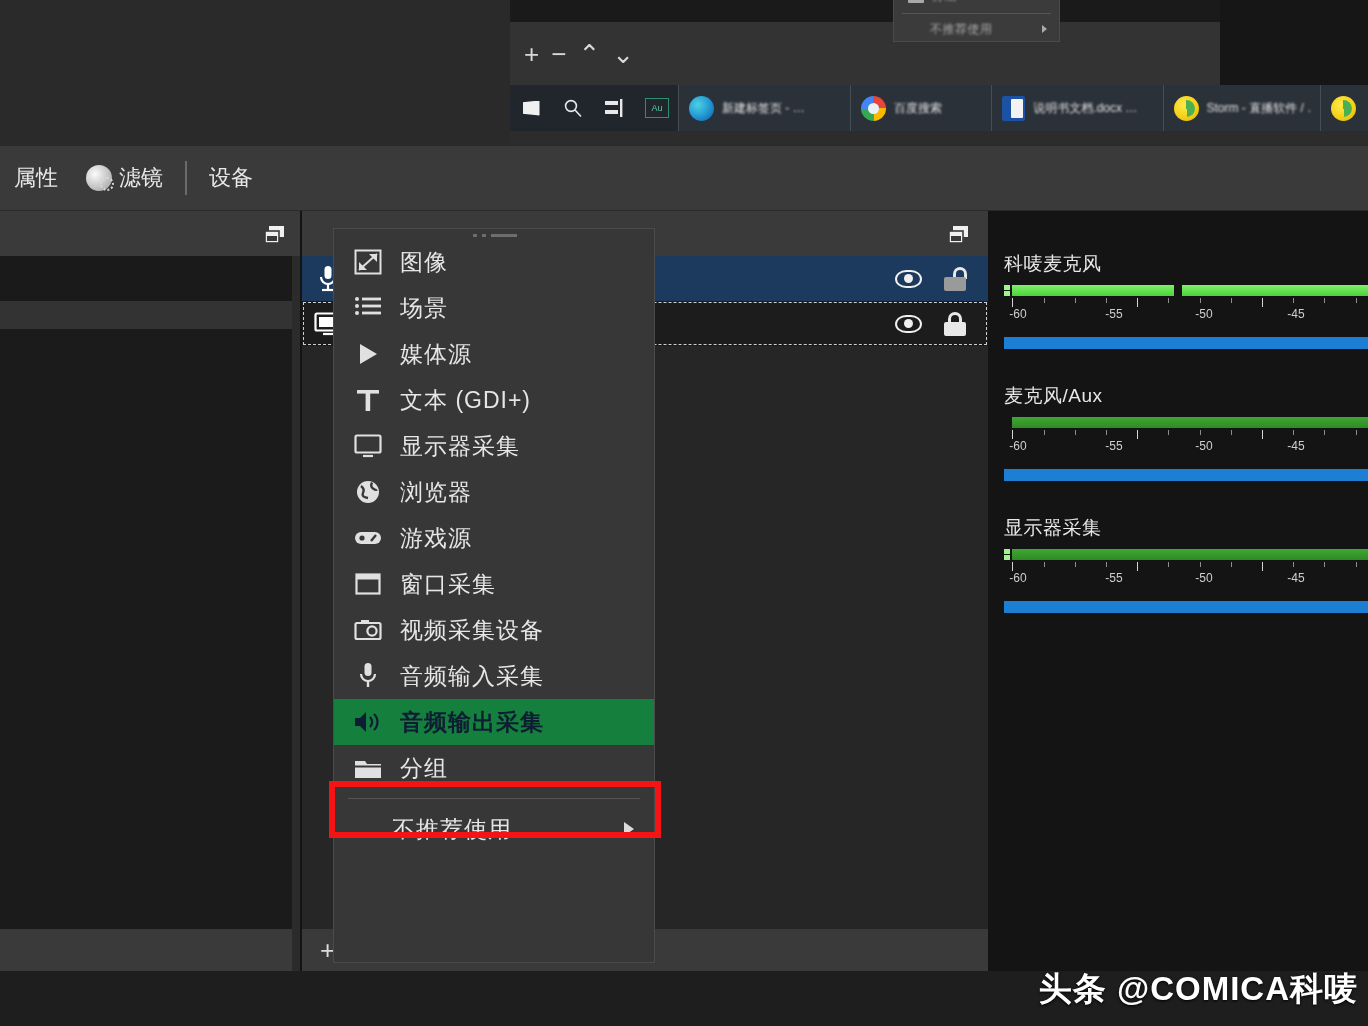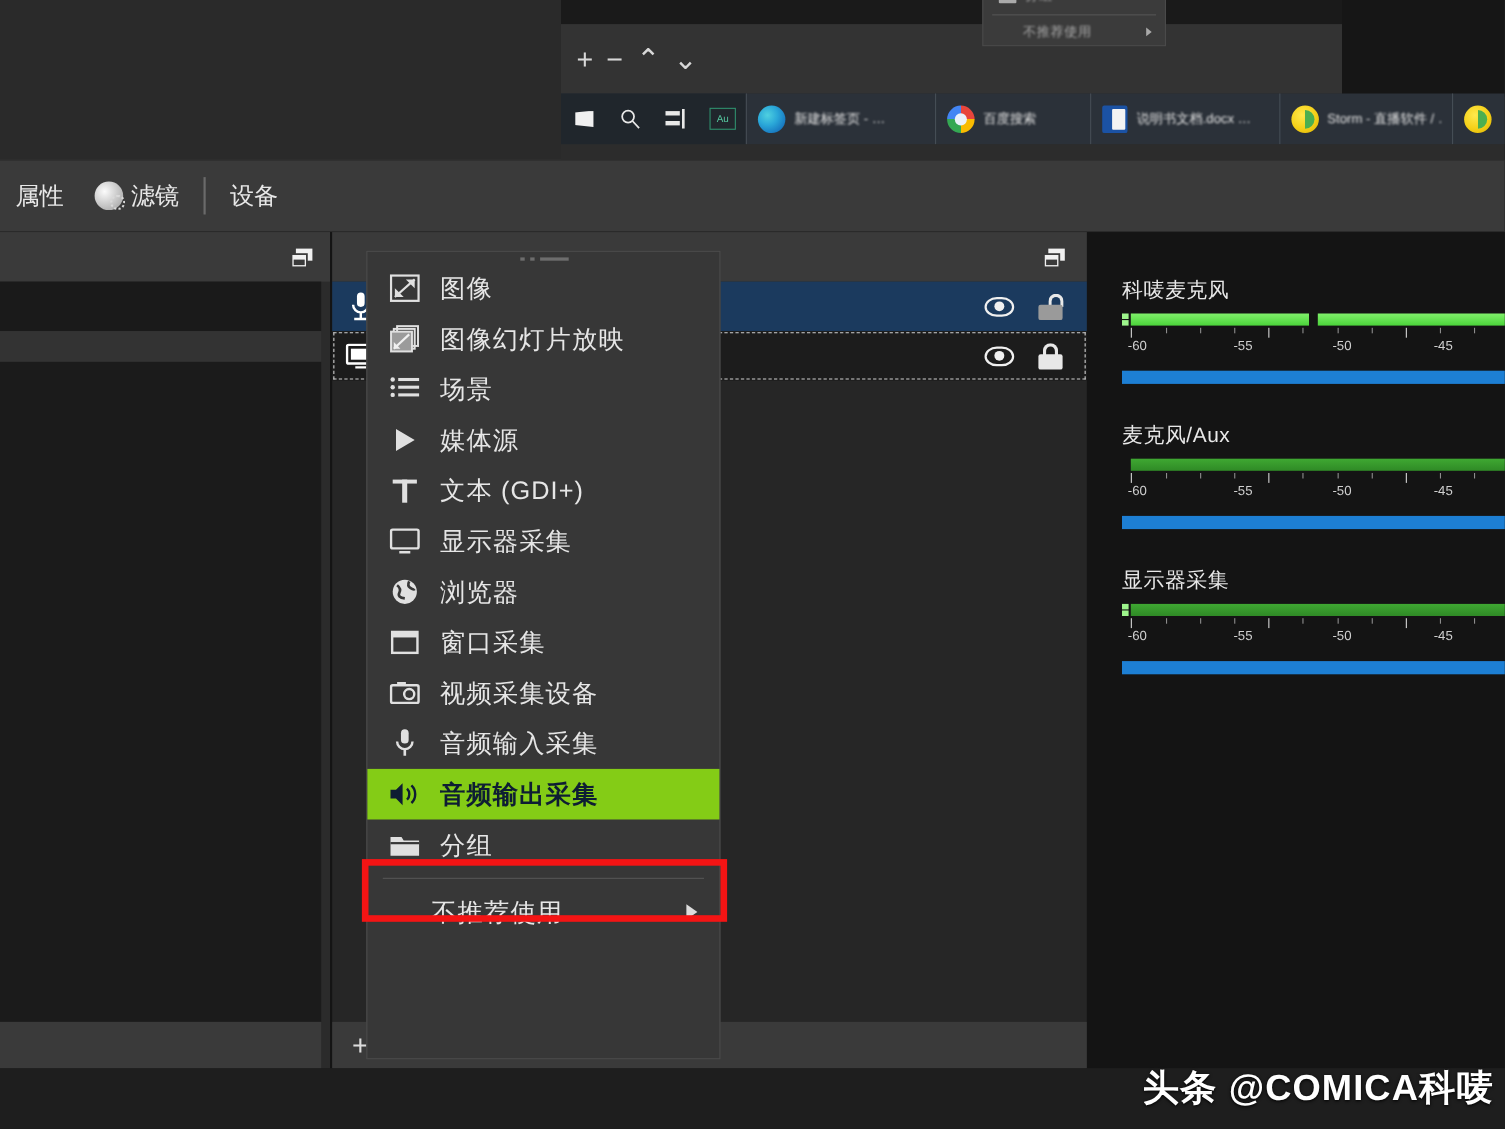--- a/index.html
+++ b/index.html
@@ -94,21 +94,21 @@
   .lock { width:22px;height:24px; position:relative; }
   .lock .body{position:absolute;left:0;bottom:0;width:22px;height:14px;background:#e8e8e8;border-radius:2px;}
   .lock .shk{position:absolute;left:4px;top:0;width:14px;height:12px;border:3px solid #e8e8e8;border-bottom:none;border-radius:7px 7px 0 0;}
   .lock.open .shk{left:9px;width:14px;}
   .lock.open .body{background:#9a9a9a;}
   #source-panel .footer { position:absolute;left:0;top:718px;width:686px;height:42px;background:#3a3a3a; display:flex;align-items:center;gap:26px;padding-left:18px;}
   #source-panel .footer .fbtn{font-size:26px;color:#dcdcdc;font-weight:300;}
 
   
   #mixer-panel { position:absolute; left:990px; top:0; width:378px; height:760px; background:#141414; padding:40px 0 0 14px;}
-  .mx-track { margin-bottom:34px;margin-left:16px; }
+  .mx-track { margin-bottom:34px; }
   .mx-name { font-size:19px; color:#e8e8e8; margin-bottom:8px; letter-spacing:.5px; }
   .mx-meter { position:relative; width:380px; height:12px; }
   .mx-meter .bar { position:absolute; left:8px; top:0; height:11px; background:linear-gradient(#7ff06a,#4bd33a); }
   .mx-meter .bar.dim { background:linear-gradient(#3fa832,#2f8a26); }
   .mx-meter .peak { position:absolute; left:0; top:0; width:6px; height:5px; background:#9ef58c;}
   .mx-meter .peak.b { top:6px; }
   .mx-ticks { position:relative; width:380px; height:9px; margin-top:1px; }
   .mx-ticks i { position:absolute; top:0; width:1px; height:5px; background:#8d8d8d; }
   .mx-ticks i.maj { height:9px; background:#d5d5d5; }
   .mx-labels { position:relative; width:380px; height:16px; font-size:12px; color:#cfcfcf; }
@@ -119,21 +119,21 @@
   
   #watermark { position:absolute; right:10px; bottom:14px; font-size:33px; font-weight:bold; color:#ffffff; letter-spacing:1px; text-shadow:0 1px 3px #000; }
 
   
   #add-source-menu {
     position:absolute; left:333px; top:228px; width:322px; height:735px;
     background:#373737; border:1px solid #4b4b4b; z-index:40;
     padding:10px 0 0 0;
   }
   .menu-item { height:46px; display:flex; align-items:center; padding-left:18px; gap:16px; color:#e6e6e6; font-size:23px; letter-spacing:1px; }
-  .menu-item.active { background:#84cc16; color:#0e1d33; font-weight:bold; }
+  .menu-item.active { background:#15803d; color:#0e1d33; font-weight:bold; }
   .mi-ico { width:32px; height:32px; flex:none; display:flex; align-items:center; justify-content:center; color:#e0e0e0; }
   .menu-sep { height:1px; background:#555; margin:7px 14px; }
   .menu-item .sub-arrow { margin-left:auto; margin-right:20px; width:0;height:0;border-left:10px solid #dcdcdc;border-top:7px solid transparent;border-bottom:7px solid transparent;}
   .menu-grip { position:absolute; left:0; top:2px; width:322px; height:8px; display:flex; justify-content:center; align-items:center; gap:5px;}
   .menu-grip b{width:4px;height:3px;background:#6d6d6d;display:block;}
   .menu-grip b.w{width:26px;}
 
   
   #red-highlight {
     position:absolute; left:329px; top:781px; width:332px; height:57px;
@@ -415,32 +415,20 @@
       <svg width="28" height="26" viewBox="0 0 28 26">
           <rect x="1.5" y="1.5" width="25" height="23" fill="none" stroke="#e0e0e0" stroke-width="2"></rect>
           <path d="M5 21 L23 5" stroke="#e0e0e0" stroke-width="2"></path>
           <path d="M5 13 L5 21 L13 21 Z" fill="#e0e0e0"></path>
           <path d="M23 13 L23 5 L15 5 Z" fill="#e0e0e0"></path>
         </svg>
     </span>
     <span>图像</span>
   </div>
 
-  <div class="menu-item">
-    <span class="mi-ico">
-      <svg width="28" height="26" viewBox="0 0 28 26">
-          <rect x="7" y="1.5" width="19" height="18" fill="none" stroke="#e0e0e0" stroke-width="1.8"></rect>
-          <rect x="4" y="4" width="19" height="18" fill="none" stroke="#e0e0e0" stroke-width="1.8"></rect>
-          <rect x="1.5" y="6.5" width="19" height="18" fill="#9b9b9b" stroke="#e0e0e0" stroke-width="1.8"></rect>
-          <path d="M4 22 L18 9" stroke="#f0f0f0" stroke-width="2"></path>
-          <path d="M4 16 L4 22 L10 22 Z" fill="#f0f0f0"></path>
-        </svg>
-    </span>
-    <span>图像幻灯片放映</span>
-  </div>
 
   <div class="menu-item">
     <span class="mi-ico">
       <svg width="28" height="24" viewBox="0 0 28 24">
           <circle cx="3" cy="3" r="2" fill="#e0e0e0"></circle>
           <rect x="8" y="1.6" width="19" height="2.8" fill="#e0e0e0"></rect>
           <circle cx="3" cy="10" r="2" fill="#e0e0e0"></circle>
           <rect x="8" y="8.6" width="19" height="2.8" fill="#e0e0e0"></rect>
           <circle cx="3" cy="17" r="2" fill="#e0e0e0"></circle>
           <rect x="8" y="15.6" width="19" height="2.8" fill="#e0e0e0"></rect>
@@ -482,20 +470,30 @@
     <span class="mi-ico">
       <svg width="26" height="26" viewBox="0 0 26 26">
           <circle cx="13" cy="13" r="11" fill="#e0e0e0"></circle>
           <path d="M6 7 q4 3 2 7 t5 5" fill="none" stroke="#373737" stroke-width="2.4"></path>
           <path d="M17 3.5 q-2 4 1 6 t4 1" fill="none" stroke="#373737" stroke-width="2.4"></path>
         </svg>
     </span>
     <span>浏览器</span>
   </div>
 
+  <div class="menu-item">
+    <span class="mi-ico">
+      <svg width="30" height="20" viewBox="0 0 30 20">
+          <rect x="2" y="4" width="26" height="12" rx="6" fill="#e0e0e0"></rect>
+          <circle cx="9" cy="10" r="2.6" fill="#373737"></circle>
+          <path d="M18 13 L23 7" stroke="#373737" stroke-width="2.4"></path>
+        </svg>
+    </span>
+    <span>游戏源</span>
+  </div>
 
   <div class="menu-item">
     <span class="mi-ico">
       <svg width="26" height="24" viewBox="0 0 26 24">
           <rect x="1.5" y="2.5" width="23" height="19" fill="none" stroke="#e0e0e0" stroke-width="2.2"></rect>
           <rect x="1.5" y="2.5" width="23" height="5" fill="#e0e0e0"></rect>
         </svg>
     </span>
     <span>窗口采集</span>
   </div>

